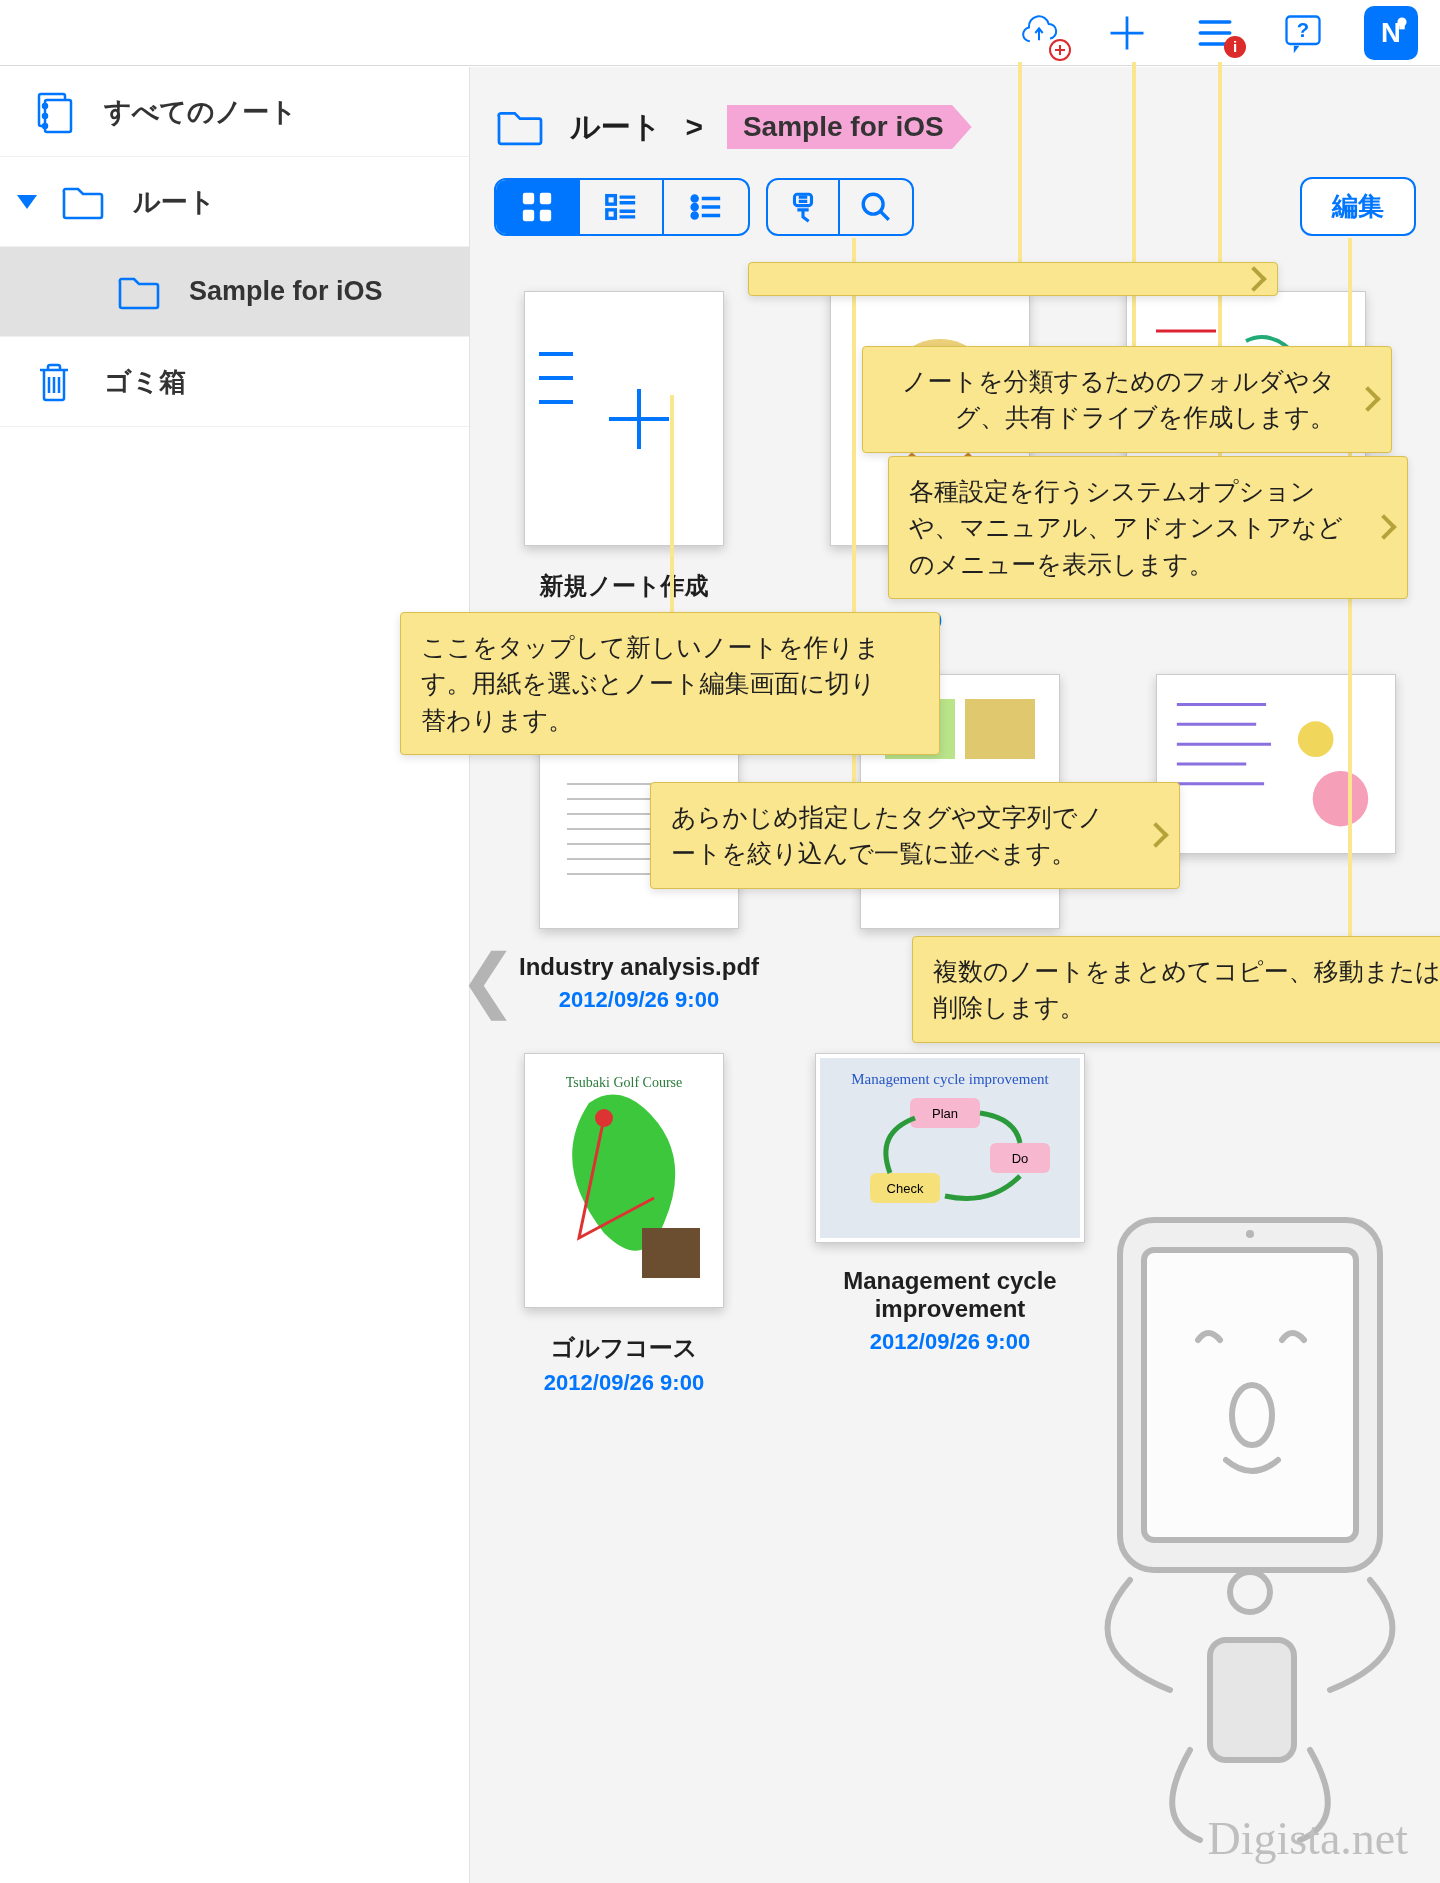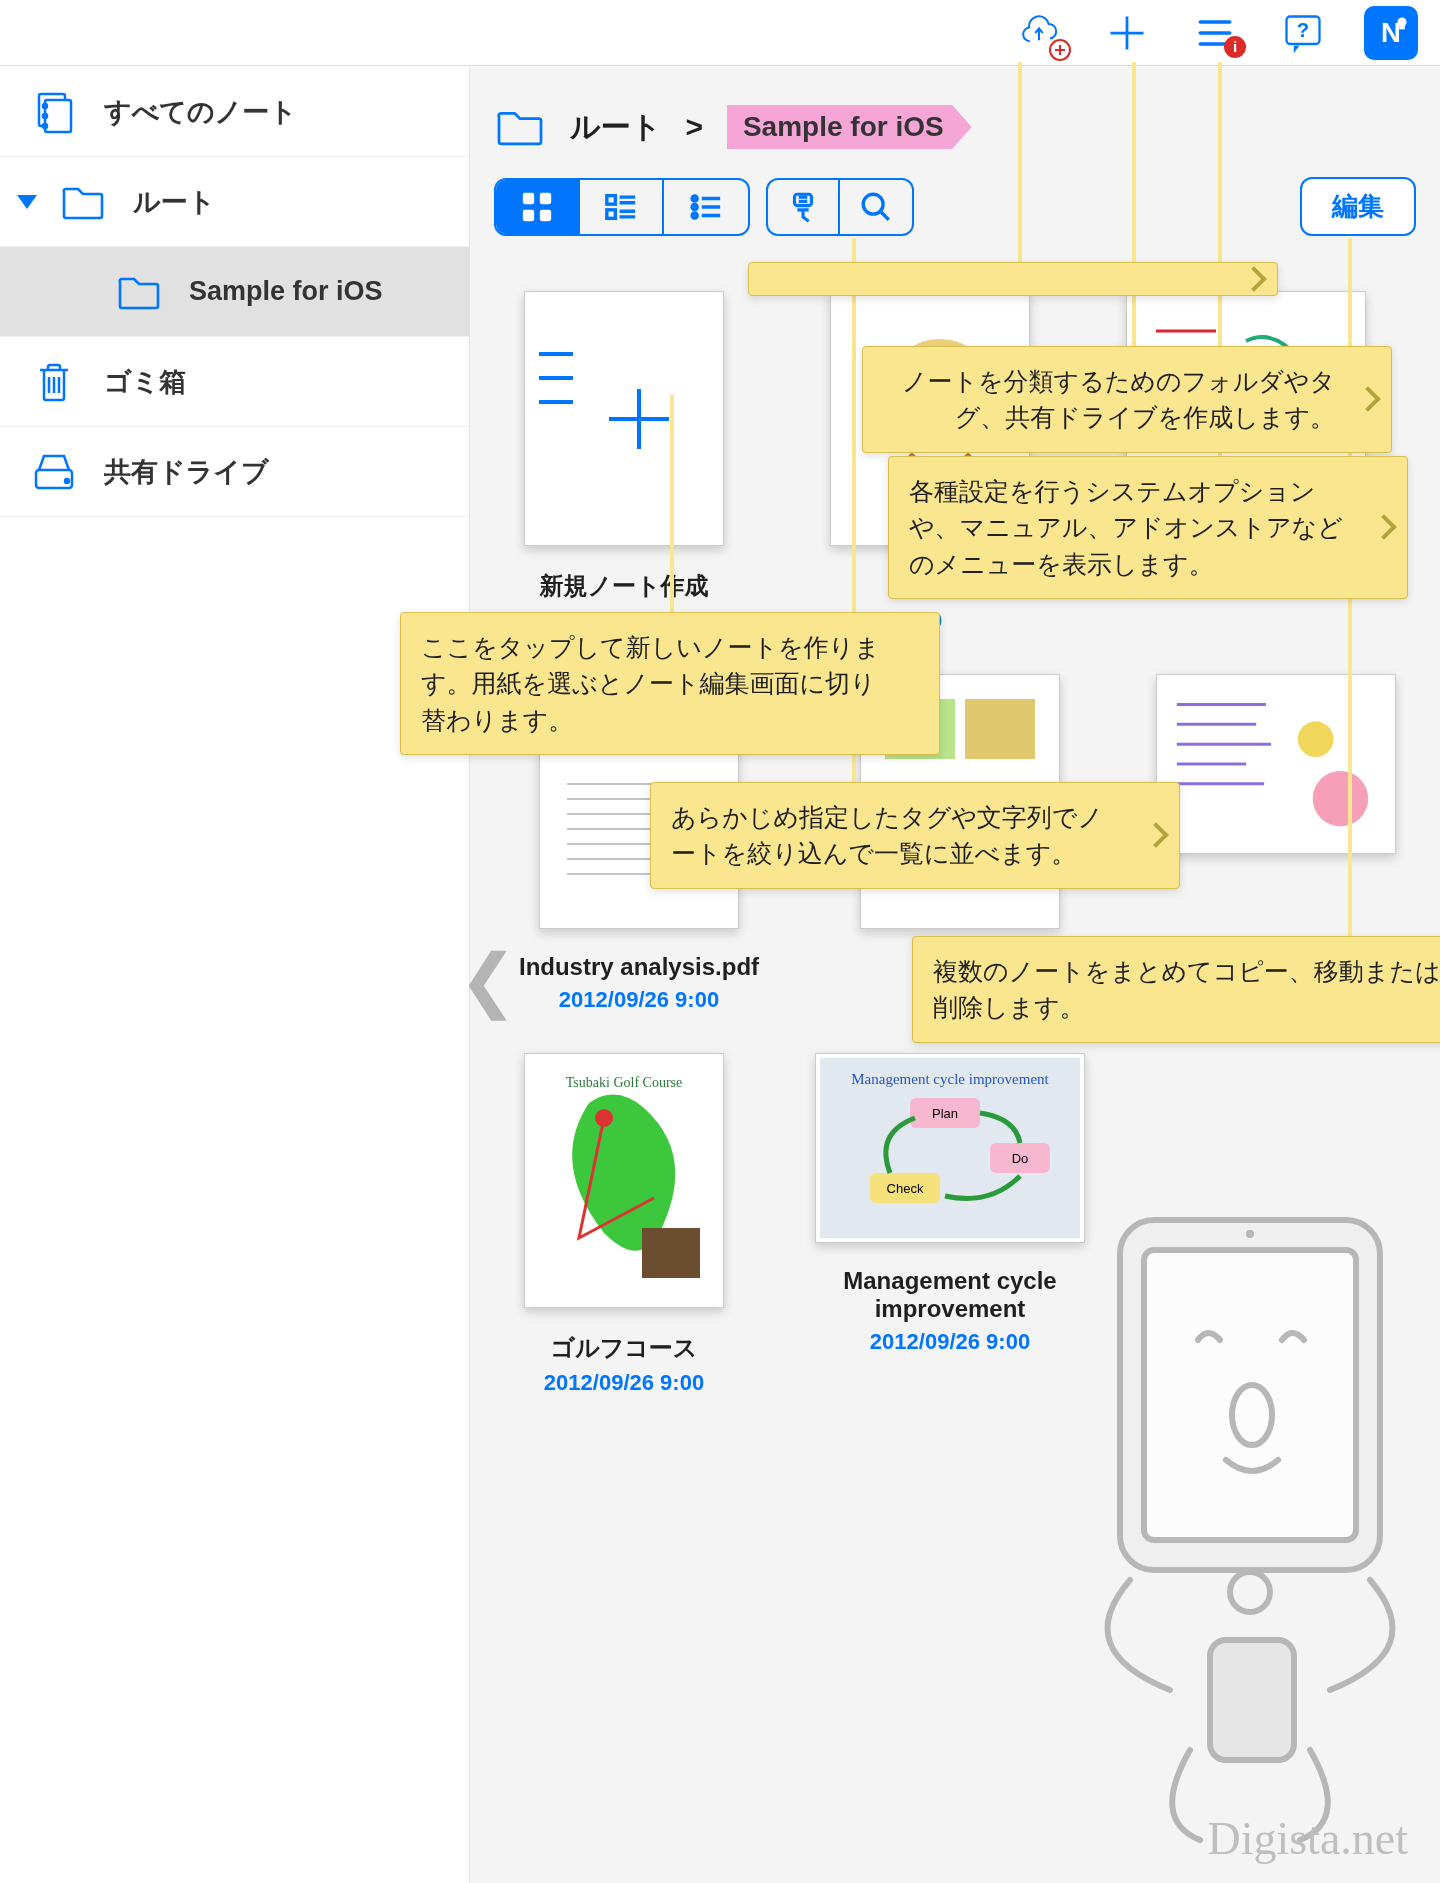--- a/index.html
+++ b/index.html
@@ -245,30 +245,20 @@
   <div class="side-item">
     <span class="side-ico">
       <svg viewBox="0 0 48 48" fill="none" stroke="#0076ff" stroke-width="2.5">
         <path d="M10 12h28M14 12v28a2 2 0 0 0 2 2h16a2 2 0 0 0 2-2V12M18 12V9a2 2 0 0 1 2-2h8a2 2 0 0 1 2 2v3"></path>
         <path d="M19 19v16M24 19v16M29 19v16"></path>
       </svg>
     </span>
     <span>ゴミ箱</span>
   </div>
 
-  <div class="side-item">
-    <span class="side-ico">
-      <svg viewBox="0 0 48 48" fill="none" stroke="#0076ff" stroke-width="2.5">
-        <rect x="6" y="22" width="36" height="18" rx="3"></rect>
-        <path d="M9 22l5-14h20l5 14"></path>
-        <circle cx="37" cy="33" r="2" fill="#0076ff"></circle>
-      </svg>
-    </span>
-    <span>共有ドライブ</span>
-  </div>
 </div>
 
 <div class="collapse-handle">❮</div>
 
 <div class="main">
 
   <div class="breadcrumb">
     <svg class="crumb-folder" viewBox="0 0 48 40" fill="none" stroke="#0076ff" stroke-width="2.6">
       <path d="M4 10v24a2 2 0 0 0 2 2h36a2 2 0 0 0 2-2V14a2 2 0 0 0-2-2H24l-5-5H6a2 2 0 0 0-2 3z"></path>
     </svg>

